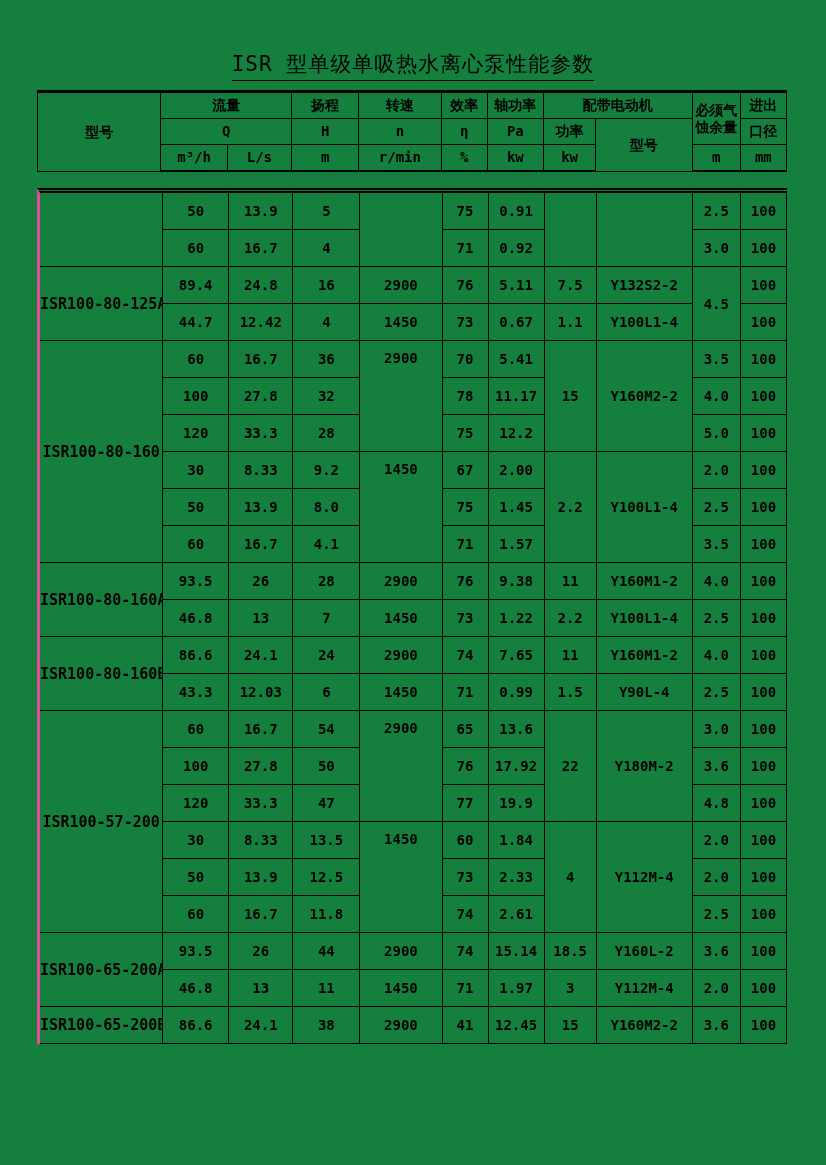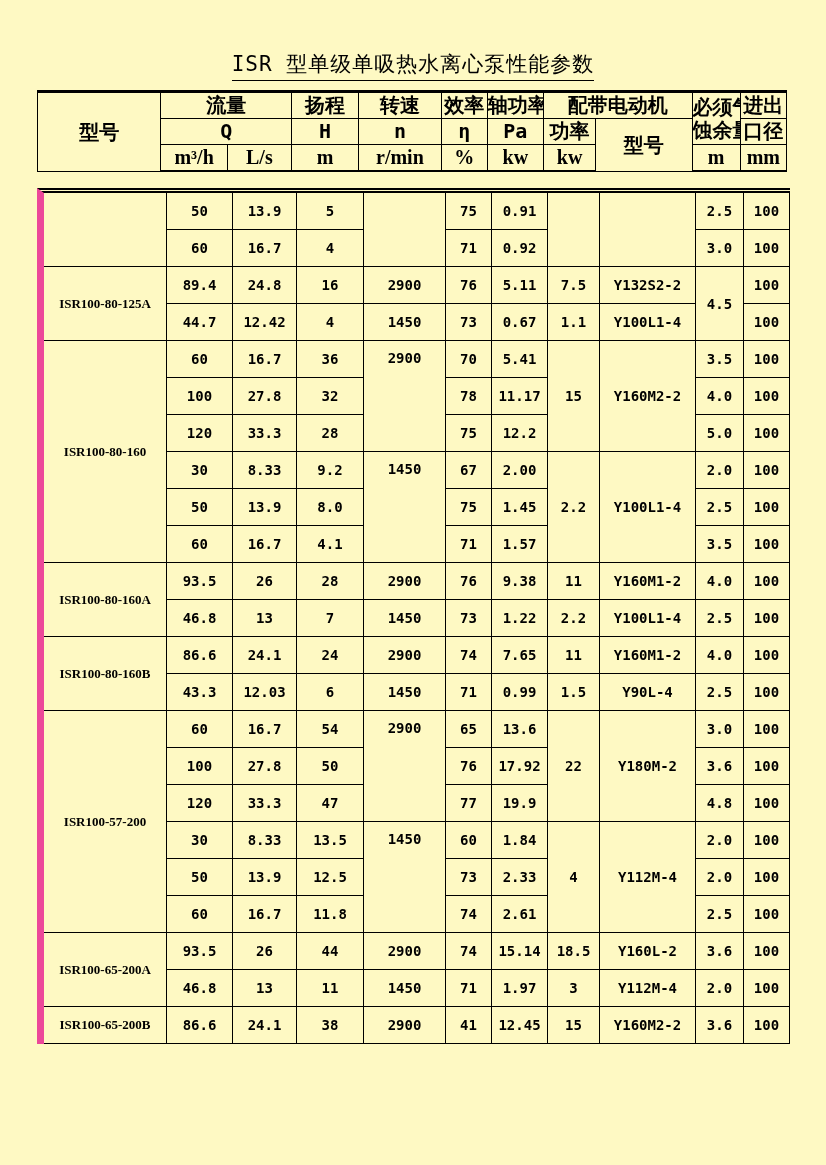--- a/index.html
+++ b/index.html
@@ -6,21 +6,21 @@
     margin: 0;
     padding: 0;
     background: #ffffff;
     color: #000000;
     font-family: "DejaVu Sans Mono", monospace;
   }
   .page {
     position: relative;
     width: 826px;
     height: 1165px;
-    background: #fef9c3;
+    background: #15803d;
     overflow: hidden;
   }
   .title-wrap {
     position: absolute;
     top: 50px;
     left: 0;
     width: 100%;
     text-align: center;
   }
   .title {
@@ -49,37 +49,37 @@
     white-space: nowrap;
   }
   
   .hdr-table {
     top: 90px;
     border-top: 3px solid #000;
     border-left: 1px solid #000;
   }
   .hdr-table td {
     height: 25px;
-    font-size: 20px;
+    font-size: 14px;
     font-weight: bold;
     line-height: 1.15;
   }
-  .hdr-table tr:last-child td { border-bottom-width: 2px; font-family: Liberation Serif, serif; }
+  .hdr-table tr:last-child td { border-bottom-width: 2px; }
   
   .body-table {
     top: 188px;
     border-top: 5px double #000;
-    border-left: 7px solid #ec4899;
+    border-left: 3px solid #ec4899;
   }
   .body-table td {
     height: 36px;
     font-size: 14px;
     font-weight: bold;
   }
-  .body-table td.model { font-size: 13px; letter-spacing: 0; font-family: Liberation Serif, serif; }
+  .body-table td.model { font-size: 15px; letter-spacing: 0; }
   .body-table td.vtop { vertical-align: top; padding-top: 9px; }
   
   col.c0 { width: 123px; }
   col.c1 { width: 66px; }
   col.c2 { width: 64px; }
   col.c3 { width: 67px; }
   col.c4 { width: 82px; }
   col.c5 { width: 46px; }
   col.c6 { width: 56px; }
   col.c7 { width: 52px; }

